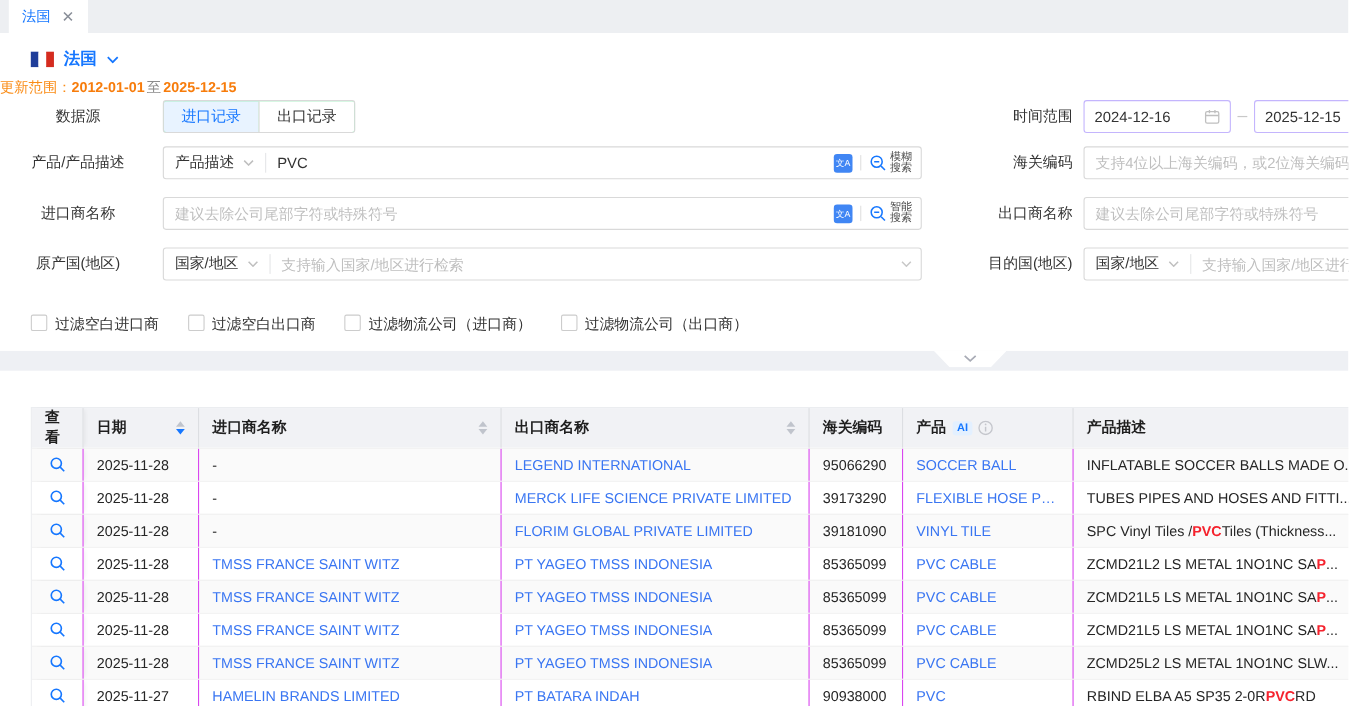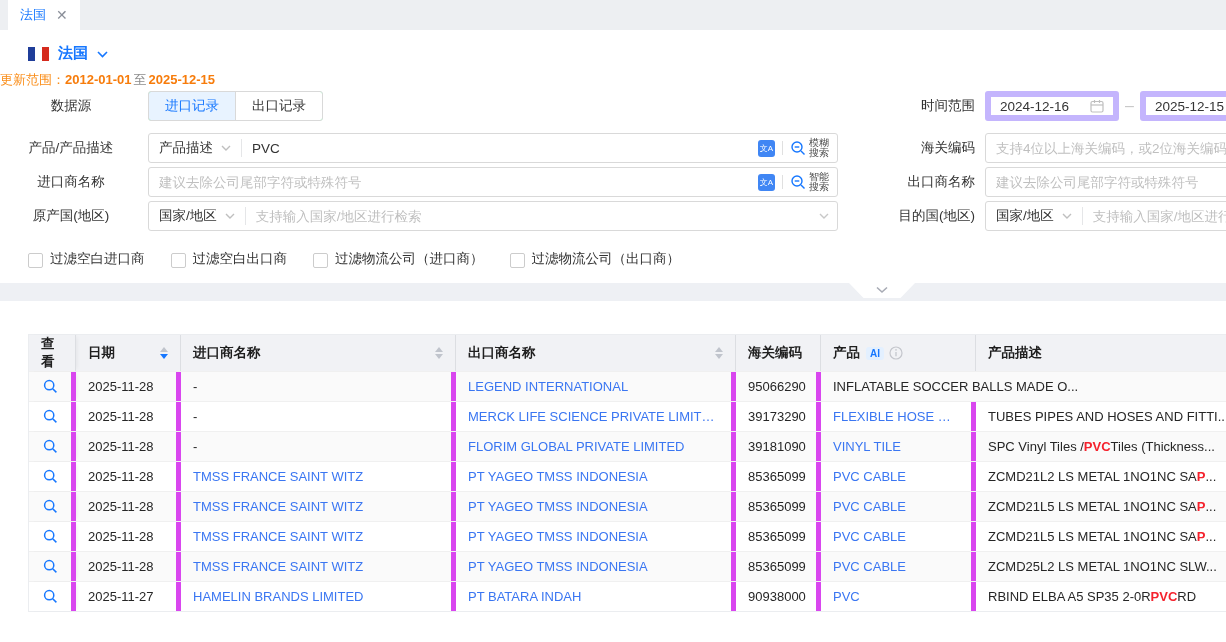--- a/index.html
+++ b/index.html
@@ -19,21 +19,21 @@
   .flag i { flex:1; }
   .country-name { color:#1677ff; font-weight:700; font-size:15px; }
   .chev-blue { margin-top:2px; }
 
   
   .filter { position:relative; padding-top:2px; background:#fff; }
   .update-range { text-align:left; padding-right:10px; font-size:13px; color:#fa8c16; height:20px; }
   .update-range b { font-weight:700; color:#f77c0b; }
   .update-range .zhi { color:#8c8c8c; font-weight:400; margin:0 2px; }
 
-  .frow { display:flex; align-items:center; height:30px; margin-bottom:4px; }
+  .frow { display:flex; align-items:center; height:30px; margin-bottom:16px; }
   .frow.gap-lg { margin-bottom:12px; }
   .fleft { width:838px; display:flex; align-items:center; flex-shrink:0; }
   .flabel { width:148px; padding-right:6px; text-align:center; font-size:13.5px; color:#333; flex-shrink:0; }
   .fright { flex:1; display:flex; align-items:center; min-width:0; }
   .frlabel { width:147px; padding-right:10px; text-align:right; font-size:13.5px; color:#333; flex-shrink:0; }
 
   .seg { display:flex; height:30px; border:1px solid #d9d9d9; border-radius:3px; overflow:hidden; background:#86efac; }
   .seg-btn { padding:0 16px; display:flex; align-items:center; font-size:13.5px; color:#333; background:#fff; cursor:pointer; }
   .seg-btn.active { background:#e8f3ff; color:#1677ff; }
   .seg-btn + .seg-btn { border-left:1px solid #d9d9d9; }
@@ -46,26 +46,26 @@
   .cicons { display:flex; align-items:center; gap:7px; padding-right:8px; flex-shrink:0; }
   .vdiv { width:1px; height:14px; background:#e0e0e0; }
   .t-icon { width:17px; height:17px; border-radius:3px; background:#4086f4; color:#fff; font-size:8px;
             display:flex; align-items:center; justify-content:center; cursor:pointer; letter-spacing:0; }
   .smode { display:flex; align-items:center; gap:3px; cursor:pointer; }
   .smode-txt { font-size:10px; line-height:10px; color:#4a4a4a; }
 
   .simplebox { display:flex; align-items:center; height:30px; border:1px solid #d9d9d9; border-radius:3px; background:#fff; flex-shrink:0; }
   .simplebox .cinput { padding:0 10px; }
 
-  .dinput { display:flex; align-items:center; gap:6px; height:30px; padding:0 9px; border:6px solid #c4b5fd;
+  .dinput { display:flex; align-items:center; gap:6px; height:30px; padding:0 9px; border:1px solid #c4b5fd;
             border-radius:3px; background:#fff; font-size:13.5px; color:#333; flex-shrink:0; }
   .dash { color:#c8c8c8; margin:0 6px; flex-shrink:0; }
 
   .cb-row { display:flex; align-items:center; gap:26px; padding:14px 0 0 28px; height:34px; }
-  .cb { display:flex; align-items:flex-end; gap:7px; font-size:13.5px; color:#333; cursor:pointer; }
+  .cb { display:flex; align-items:flex-start; gap:7px; font-size:13.5px; color:#333; cursor:pointer; }
   .cbbox { width:15px; height:15px; border:1px solid #ccc; border-radius:2px; background:#fff; flex-shrink:0; }
 
   .filter-pad { height:14px; background:#fff; }
 
   
   .band { position:relative; height:18px; background:#eef0f4; }
   .notch { position:absolute; left:849px; top:0; width:66px; height:15px; background:#fff;
            clip-path:polygon(0 0,100% 0,78% 100%,22% 100%); display:flex; align-items:flex-start;
            justify-content:center; cursor:pointer; }
 
@@ -73,21 +73,21 @@
   .results { background:#fff; padding:17px 0 0 28px; }
   .summary { font-size:15px; font-weight:700; color:#1f1f1f; }
   .summary .cnt { color:#f5222d; margin:0 5px; }
 
   .tbl { margin-top:16px; width:1200px; border:1px solid #ebedf0; font-size:13px; }
   .thead { display:flex; height:36px; background:#f1f2f5; font-weight:700; color:#1f1f1f; font-size:13.5px; }
   .th { display:flex; align-items:center; padding:0 12px; border-right:1px solid #dcdee2; flex-shrink:0; }
   .th:last-child { border-right:none; }
   .trow { display:flex; height:30px; background:#fff; border-top:1px solid #f0f0f0; }
   .trow:nth-child(even) { background:#fafafa; }
-  .td { display:flex; align-items:center; padding:0 12px; border-right:5px solid #d946ef; flex-shrink:0;
+  .td { display:flex; align-items:center; padding:0 12px; border-right:1px solid #d946ef; flex-shrink:0;
         white-space:nowrap; overflow:hidden; color:#262626; }
   .td:last-child { border-right:none; }
   .c-view { width:47px; justify-content:center; padding:12px; box-shadow:3px 0 4px -2px rgba(0,0,0,.06); }
   .c-date { width:105px;align-items:center; }
   .c-imp  { width:275px; }
   .c-exp  { width:280px; }
   .c-hs   { width:85px; }
   .c-prod { width:155px; }
   .c-desc { flex:1; min-width:0; }
 
@@ -332,20 +332,23 @@
                 <line x1="9.7" y1="9.7" x2="13.4" y2="13.4" stroke="#1677ff" stroke-width="1.5"></line>
               </svg>
             </span>
           </div>
         <div class="td c-date">2025-11-28</div>
         <div class="td c-imp">-</div>
         <div class="td c-exp">
             <a class="lnk">LEGEND INTERNATIONAL</a>
           </div>
         <div class="td c-hs">95066290</div>
+        <div class="td c-prod">
+            <a class="lnk">SOCCER BALL</a>
+          </div>
         <div class="td c-desc">
             <span>INFLATABLE SOCCER BALLS MADE O...</span>
             <span class="hl"></span>
             <span></span>
           </div>
       </div>
 
       <div class="trow">
         <div class="td c-view">
             <span class="mag">

